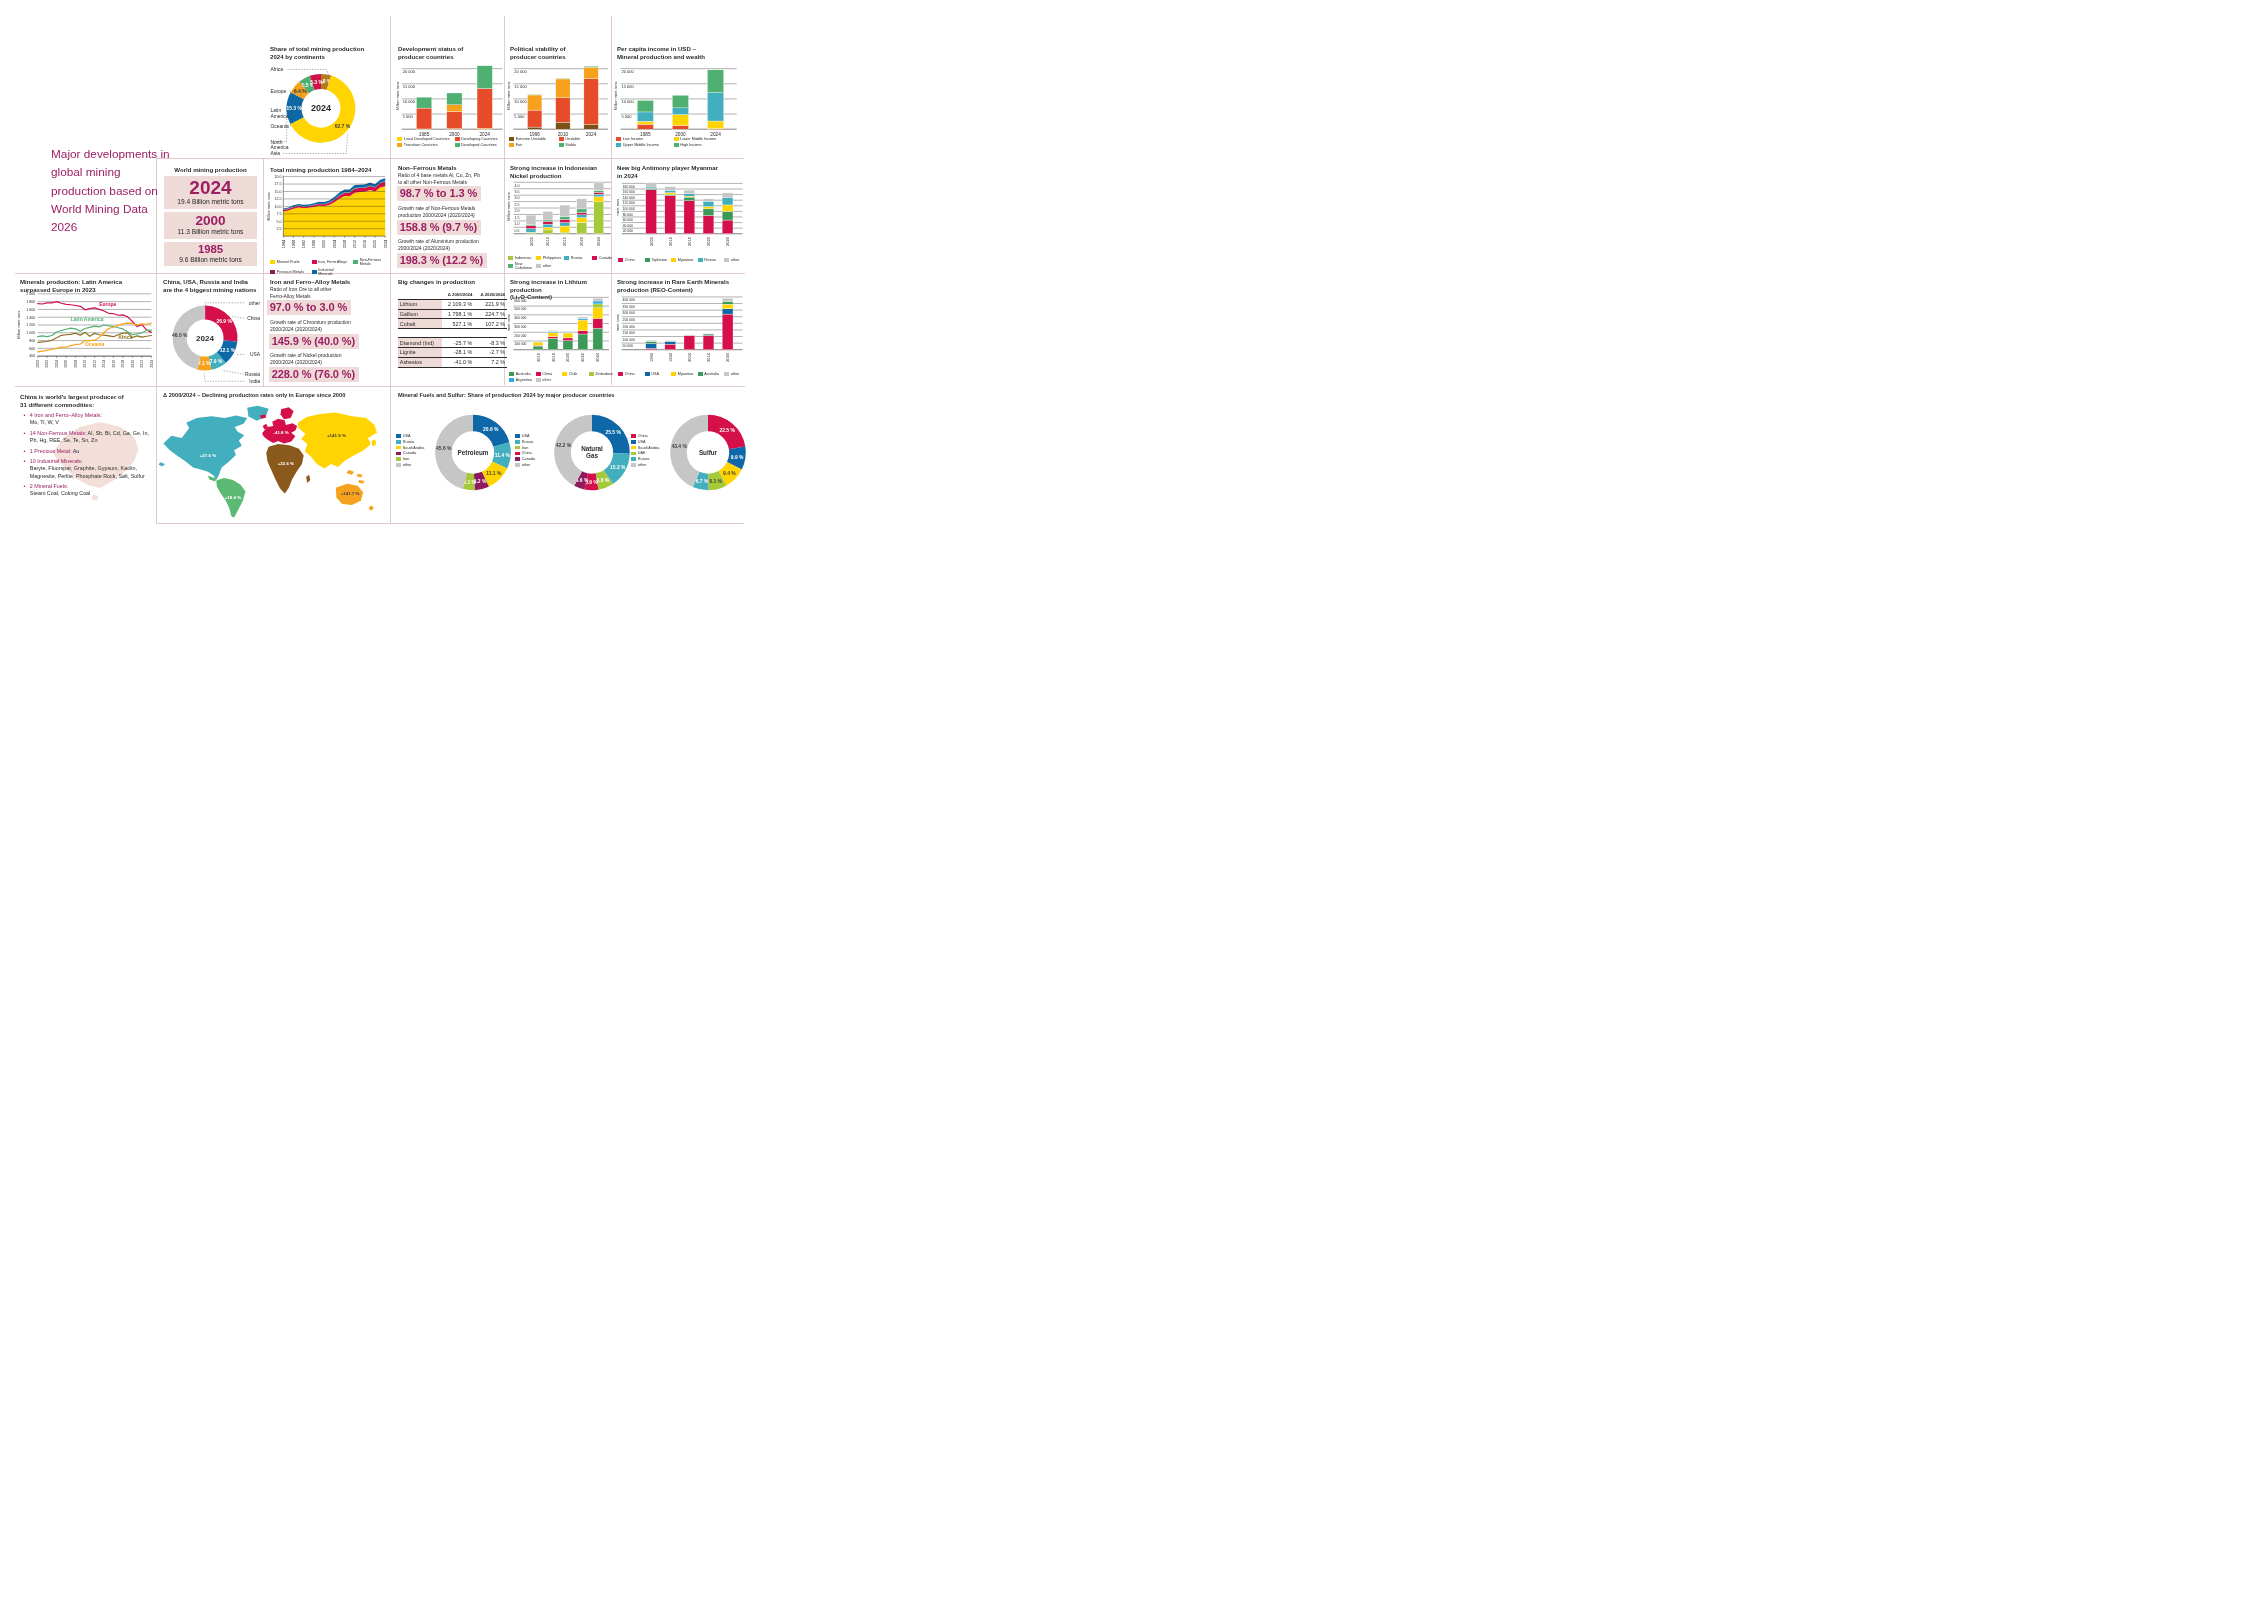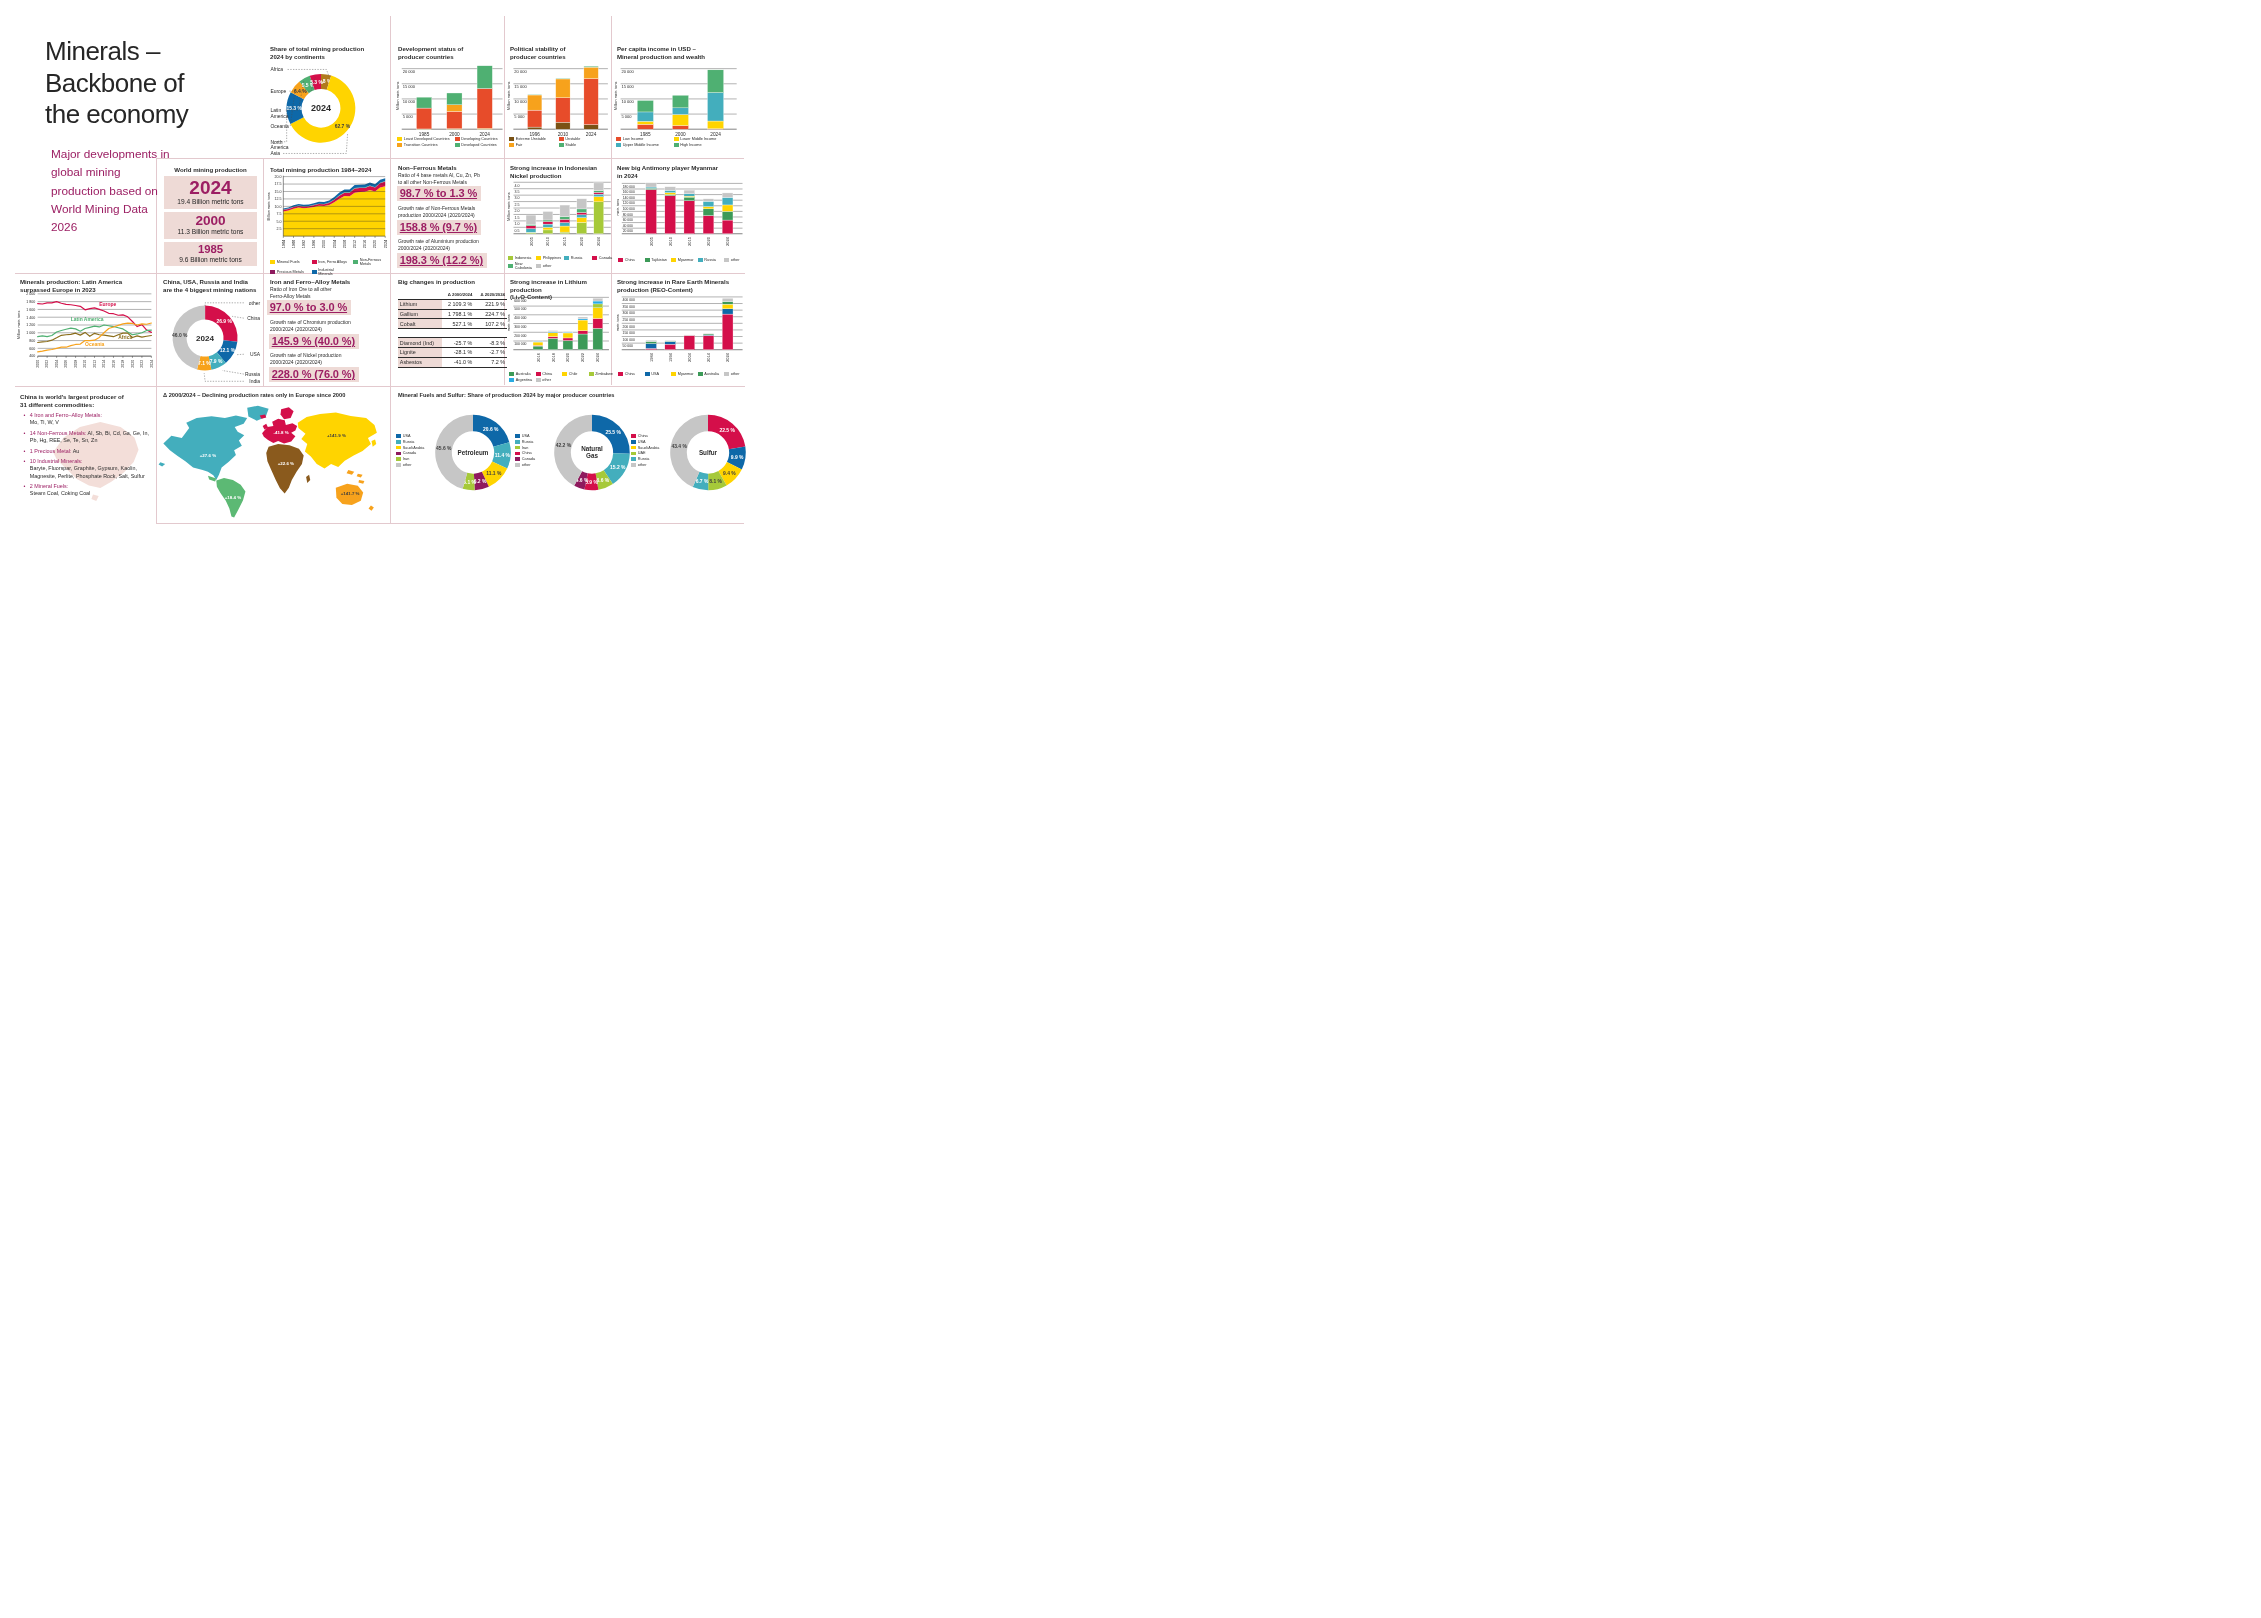--- a/index.html
+++ b/index.html
@@ -4,21 +4,21 @@
 <style>
   html,body{margin:0;padding:0;background:#fff;}
   #page{position:relative;width:758px;height:540px;background:#fff;
         font-family:"Liberation Sans",sans-serif;color:#2b2b2b;overflow:hidden;}
   .abs{position:absolute;}
   .t{white-space:pre-line;}
   .ptitle{font-weight:bold;font-size:6.1px;line-height:1.25;}
   .ptitle-s{font-weight:bold;font-size:5.7px;line-height:1.25;}
   .sub{font-size:5px;line-height:1.3;color:#2b2b2b;}
   .bignum{display:inline-block;font-weight:bold;color:#9c1e63;background:#eedad6;
-          font-size:11px;padding:1.4px 4.1px 1.8px 2.7px;letter-spacing:-0.1px;text-decoration:underline;}
+          font-size:11px;padding:1.4px 4.1px 1.8px 2.7px;letter-spacing:-0.1px;}
   .sep{position:absolute;background:#e3c9ce;}
   .legend{display:grid;grid-auto-rows:min-content;column-gap:4.5px;row-gap:1.8px;font-size:3.8px;}
   .legend .li{display:flex;align-items:center;gap:1.8px;}
   .legend .sw{width:5px;height:3.6px;flex:0 0 auto;}
   #main-title{font-size:26px;font-weight:500;line-height:1.22;letter-spacing:-0.5px;color:#262626;}
   #subtitle{font-size:11.8px;line-height:1.55;color:#9c2064;}
   .wbox{background:#eedad6;text-align:center;margin-bottom:3.2px;}
   .wbox .yr{font-weight:bold;color:#9c1e63;line-height:1.05;}
   .wbox .val{font-size:6.6px;color:#262626;line-height:1.2;}
   table.bc{border-collapse:collapse;font-size:5.4px;}
@@ -40,23 +40,20 @@
   <div class="sep" style="left:390px;top:16.3px;width:0.7px;height:507px"></div>
   <div class="sep" style="left:504px;top:16.3px;width:0.7px;height:369px"></div>
   <div class="sep" style="left:611px;top:16.3px;width:0.7px;height:369px"></div>
   <div class="sep" style="left:263px;top:158px;width:0.7px;height:228px"></div>
   <div class="sep" style="left:156px;top:158px;width:0.7px;height:366px"></div>
   <div class="sep" style="left:156px;top:158px;width:588px;height:0.7px"></div>
   <div class="sep" style="left:14.5px;top:273px;width:730px;height:0.7px"></div>
   <div class="sep" style="left:14.5px;top:386px;width:730px;height:0.7px"></div>
   <div class="sep" style="left:156px;top:523px;width:588px;height:0.7px"></div>
 
-  <div class="abs t" id="main-title" style="left:45px;top:36px;width:194px">Minerals –
-Backbone of
-the economy</div>
   <div class="abs" id="subtitle" style="left:51px;top:145px;width:123px">Major developments in global mining production based on World Mining Data 2026</div>
 
   <div class="abs t ptitle" style="left:270px;top:45px;width:109px">Share of total mining production
 2024 by continents</div>
   <div class="abs" style="left:253px;top:55px"><svg width="136" height="103" viewBox="0 0 300 228">
         <path d="M150,42 A76,76 0 0 1 172.57516019985465,45.430294599255134 L162.7727880078125,76.94082457589435 A43,43 0 0 0 150,75 Z" fill="#b17a1d"></path>
         <text x="158.93842255268504" y="59.17522118809411" text-anchor="middle" dy="0.35em" font-size="11" fill="#ffffff" font-weight="600">4.8 %</text>
         <path d="M172.57516019985465,45.430294599255134 A76,76 0 1 1 82.28350416168405,152.50327798020555 L111.68671945990019,137.5215914888005 A43,43 0 1 0 162.7727880078125,76.94082457589435 Z" fill="#ffd400"></path>
         <text x="197.39723494823167" y="157.96876429491067" text-anchor="middle" dy="0.35em" font-size="11" fill="#3d3d3d" font-weight="600">62.7 %</text>
         <path d="M82.28350416168405,152.50327798020555 A76,76 0 0 1 82.94586679094354,82.22650115543476 L112.06147726329701,97.75973091689072 A43,43 0 0 0 111.68671945990019,137.5215914888005 Z" fill="#0e68a8"></path>

